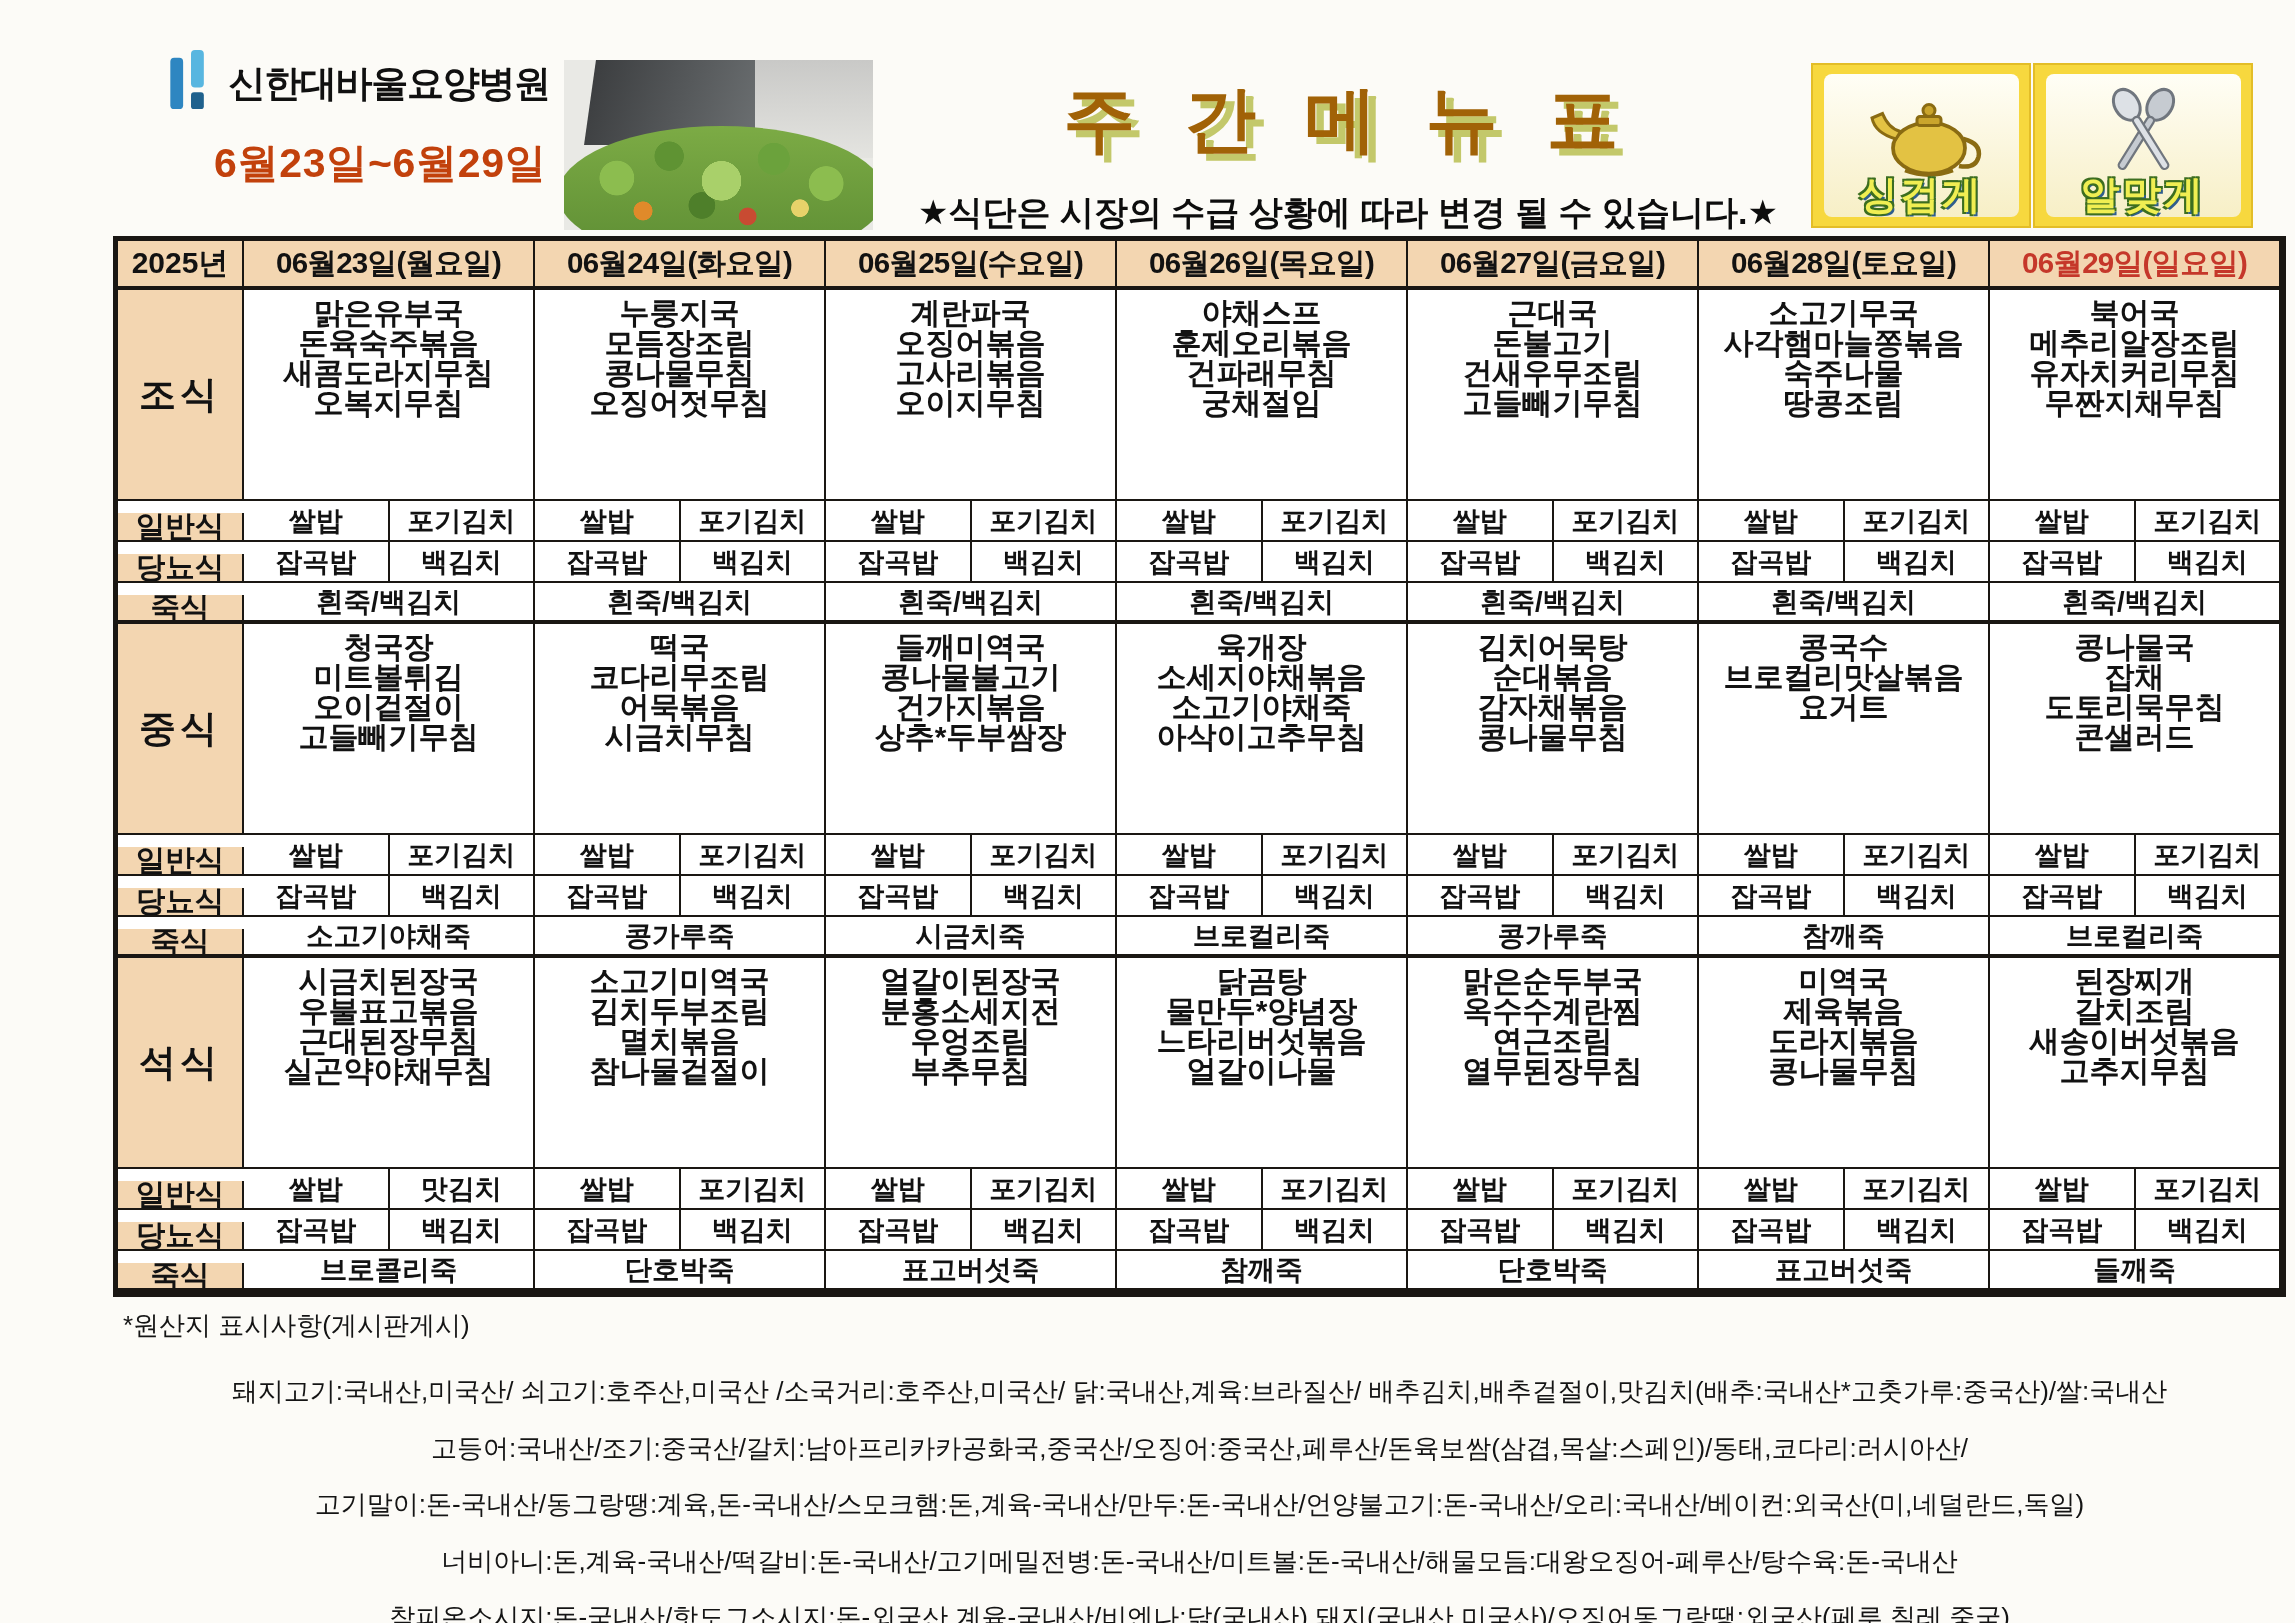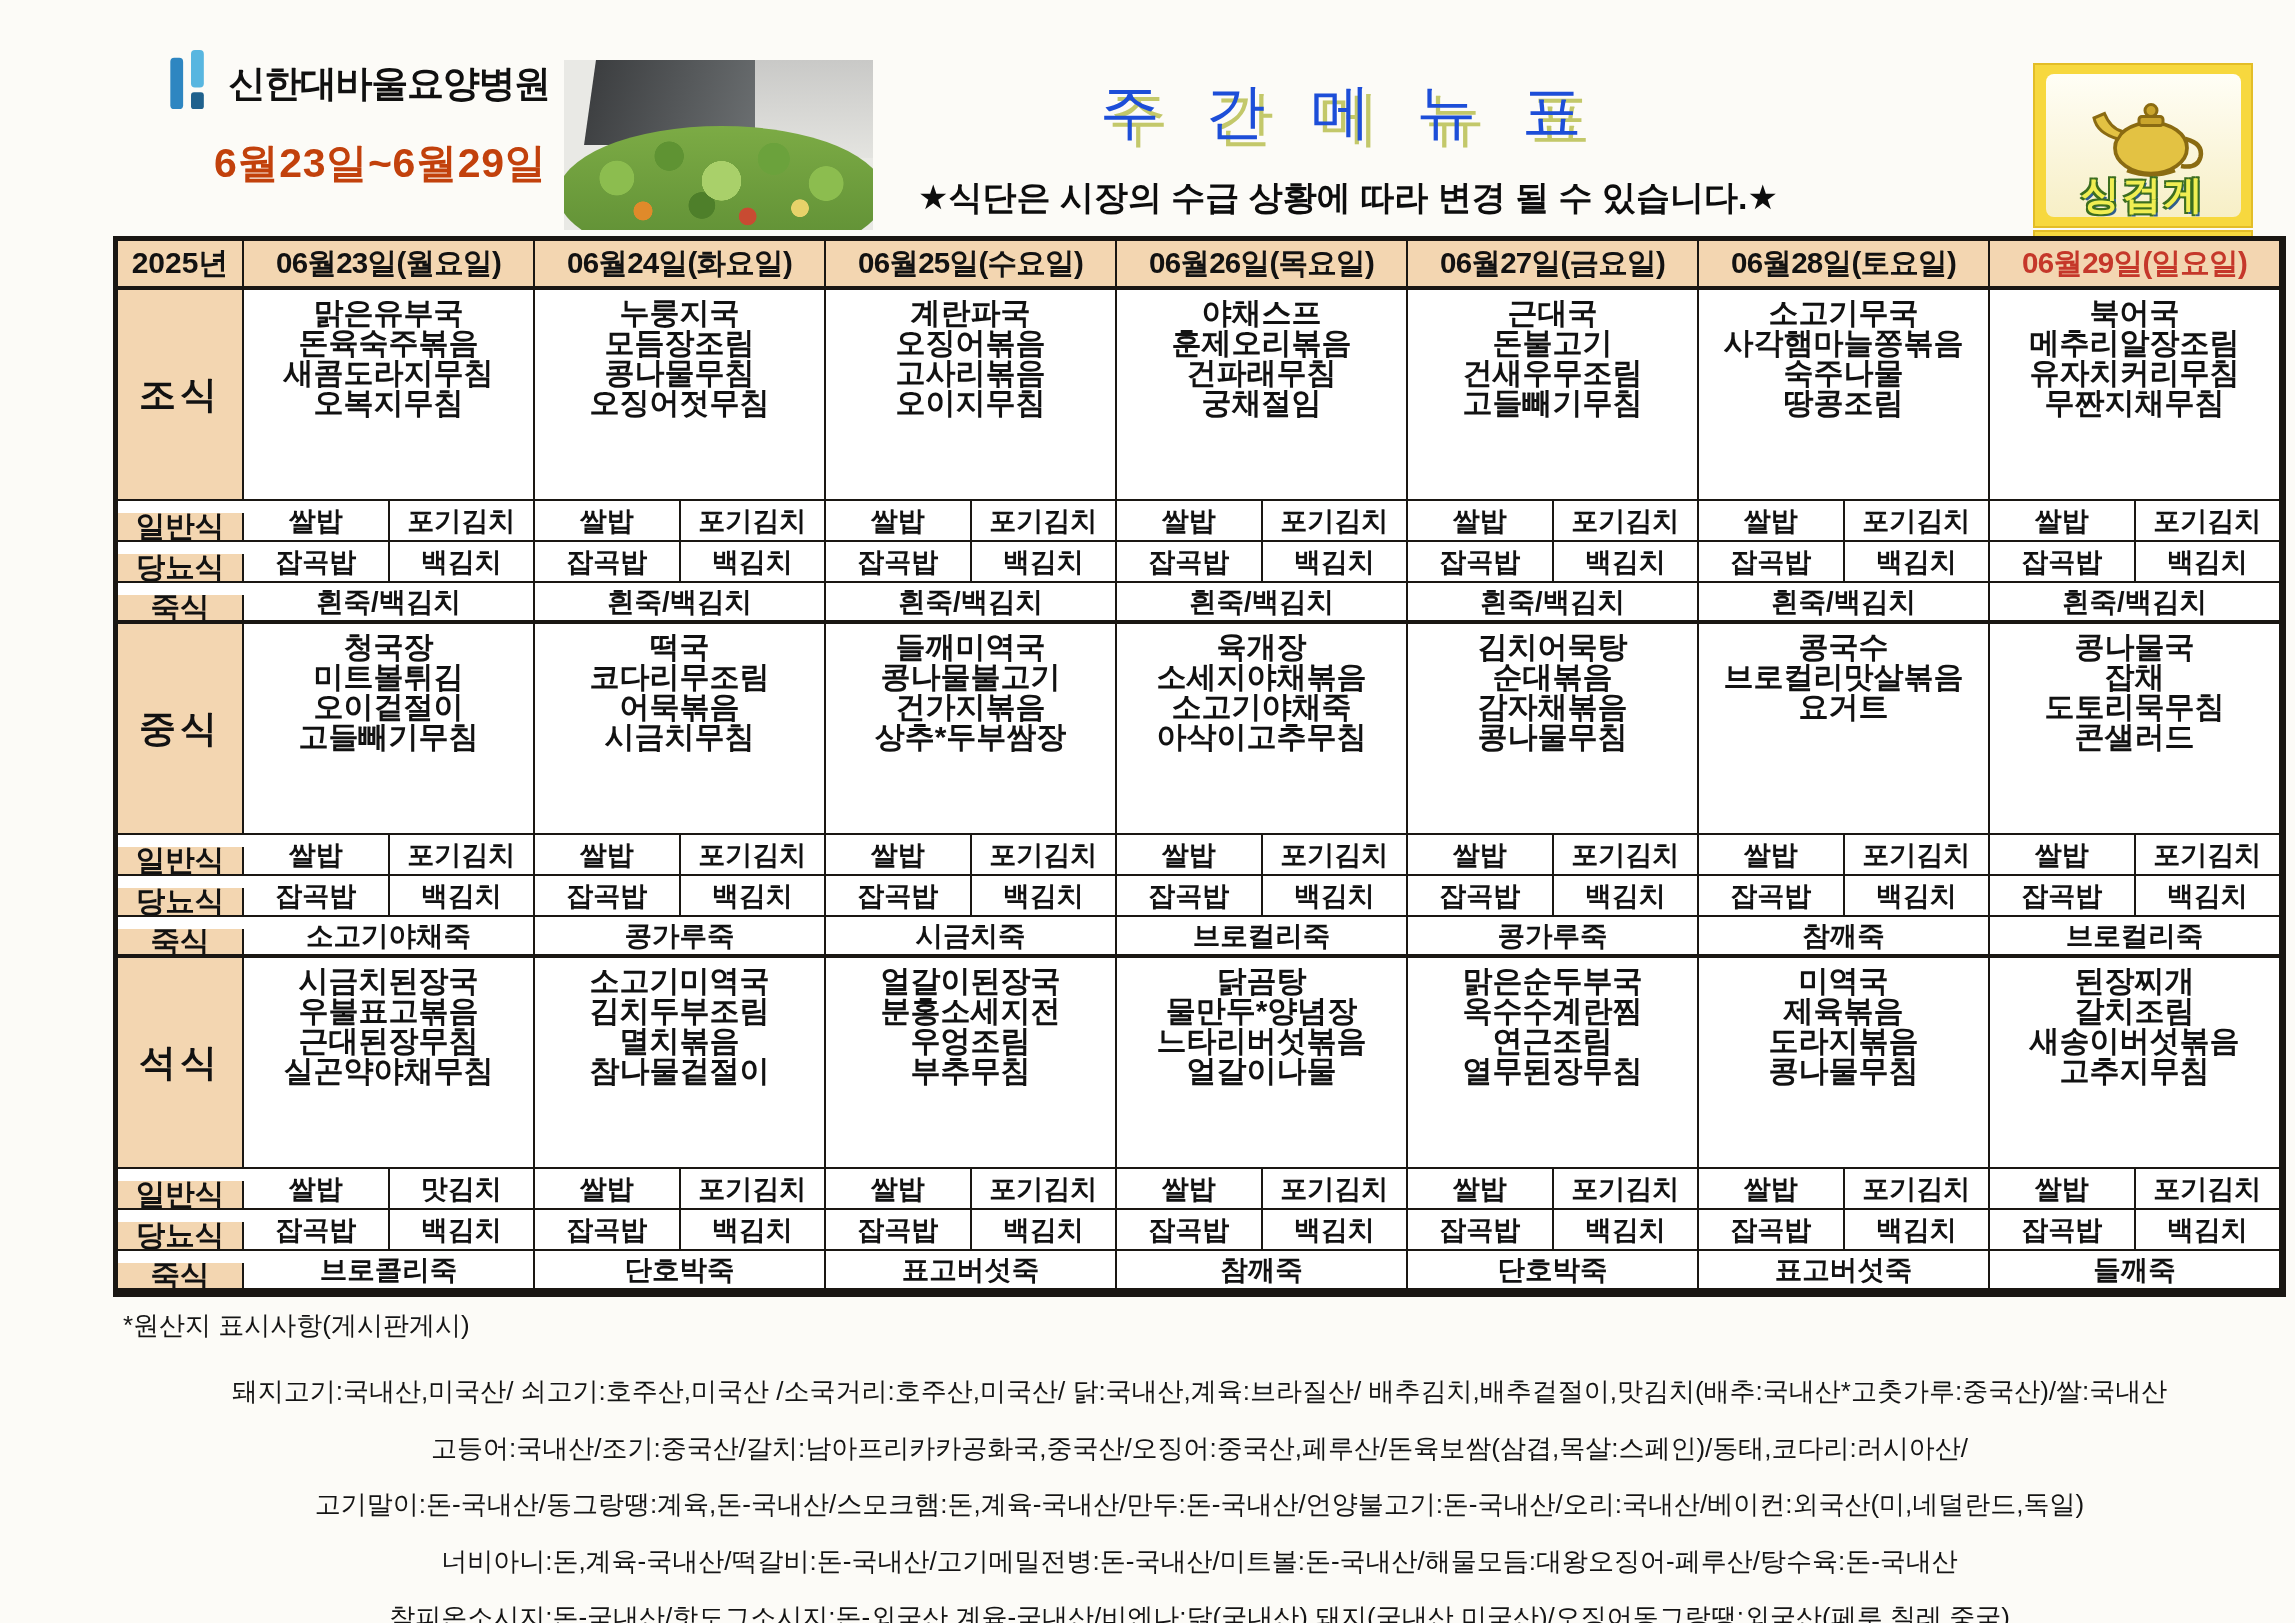--- a/index.html
+++ b/index.html
@@ -29,24 +29,24 @@
       radial-gradient(circle at 34% 22%, #5f9333 0 14.4px, transparent 15px),
       radial-gradient(circle at 50% 40%, #a9d06a 0 19.6px, transparent 20px),
       radial-gradient(circle at 66% 24%, #6ba23c 0 15.7px, transparent 16.4px),
       radial-gradient(circle at 82% 42%, #8cbd4f 0 17px, transparent 17.7px),
       radial-gradient(circle at 26% 62%, #e08a2a 0 9.2px, transparent 9.8px),
       radial-gradient(circle at 58% 66%, #c84b32 0 8.5px, transparent 9.2px),
       radial-gradient(circle at 74% 60%, #e7d26a 0 8.5px, transparent 9.2px),
       radial-gradient(circle at 44% 58%, #4e7f2a 0 13px, transparent 13.7px),
       linear-gradient(180deg,#7cab45,#5c8c33);}
   .title-block{position:absolute;left:857px;top:72px;width:982px;text-align:center;}
-  .main-title{font-size:60px;font-weight:400;letter-spacing:14.4px;color:#1d4ed8;
+  .main-title{font-size:72px;font-weight:700;letter-spacing:14.4px;color:#a16207;
     text-shadow:8.5px 7.2px 0 #c3c86a;white-space:nowrap;}
   .notice{margin-top:22px;font-size:34px;font-weight:700;color:#0d0d0d;white-space:nowrap;}
-  .badges{position:absolute;right:42px;top:63px;display:flex;gap:2px;flex-direction:column;}
+  .badges{position:absolute;right:42px;top:63px;display:flex;gap:2px;}
   .badge-tile{width:220px;height:165px;background:#f7d83e;border:2.6px solid #e3bd27;box-sizing:border-box;position:relative;}
   .badge-panel{position:absolute;left:10.5px;top:9.2px;right:10.5px;bottom:9.2px;border-radius:7.9px;
     background:linear-gradient(180deg,#fffef6,#f7efc6);display:flex;align-items:flex-start;justify-content:center;padding-top:7.9px;box-sizing:border-box;}
   .badge-label{position:absolute;left:0;right:0;bottom:3.9px;text-align:center;font-size:39px;font-weight:700;
     color:#f0ee52;letter-spacing:2.6px;
     text-shadow:-2px -2px 0 #3c6e1f,2px -2px 0 #3c6e1f,-2px 2px 0 #3c6e1f,2px 2px 0 #2f5e8e;}
   
   .menu-table{
     position:absolute;left:113px;top:236px;
     display:grid;

